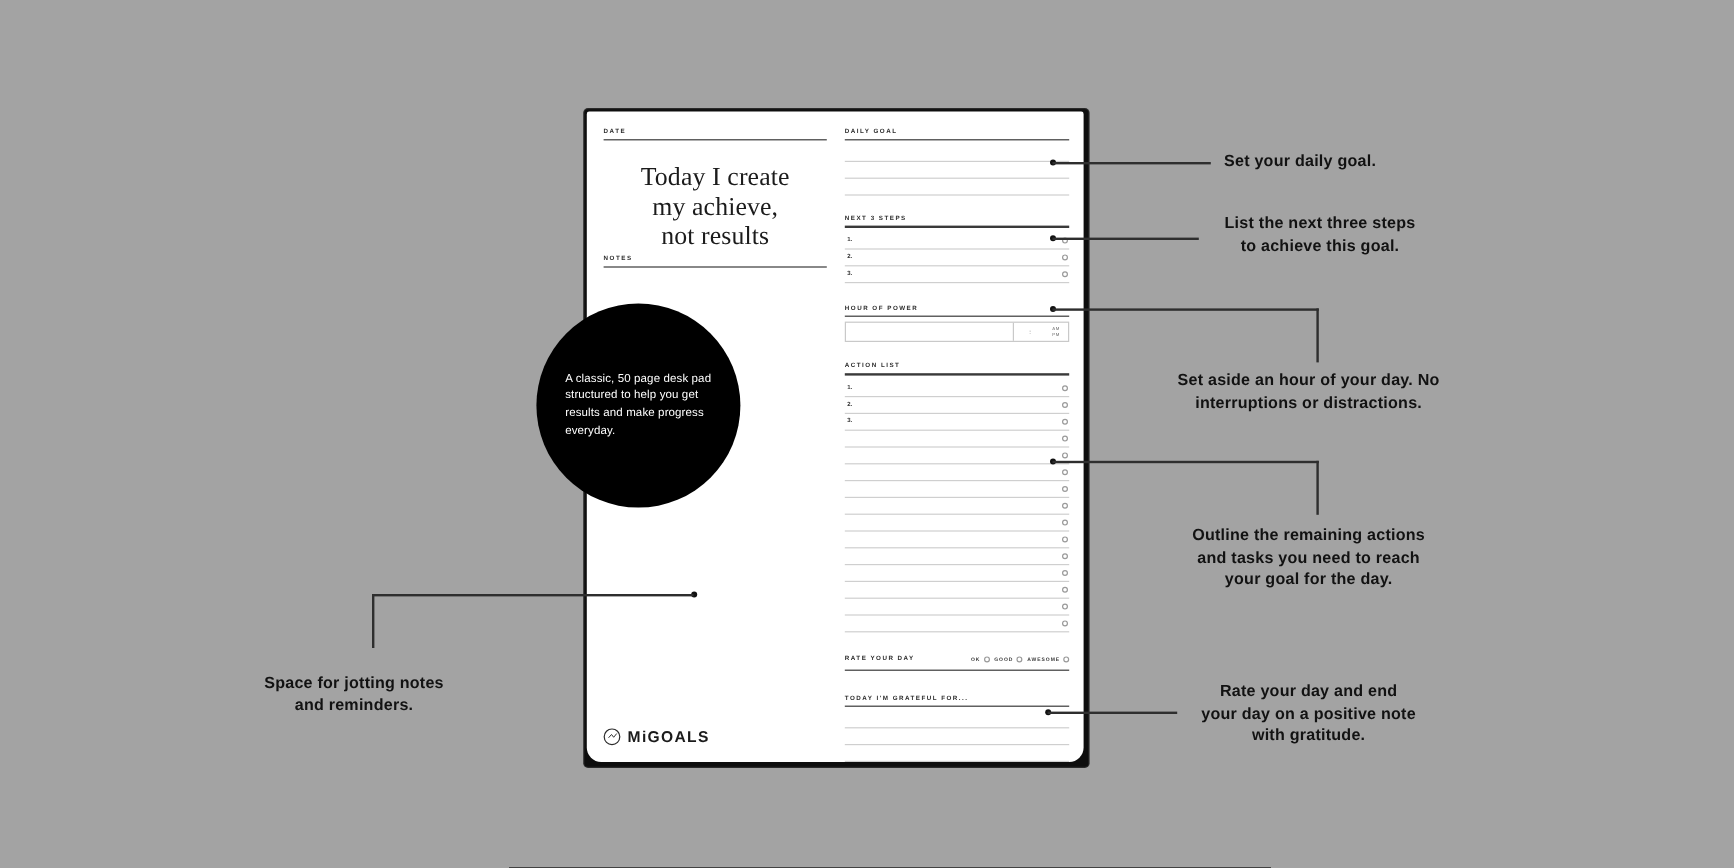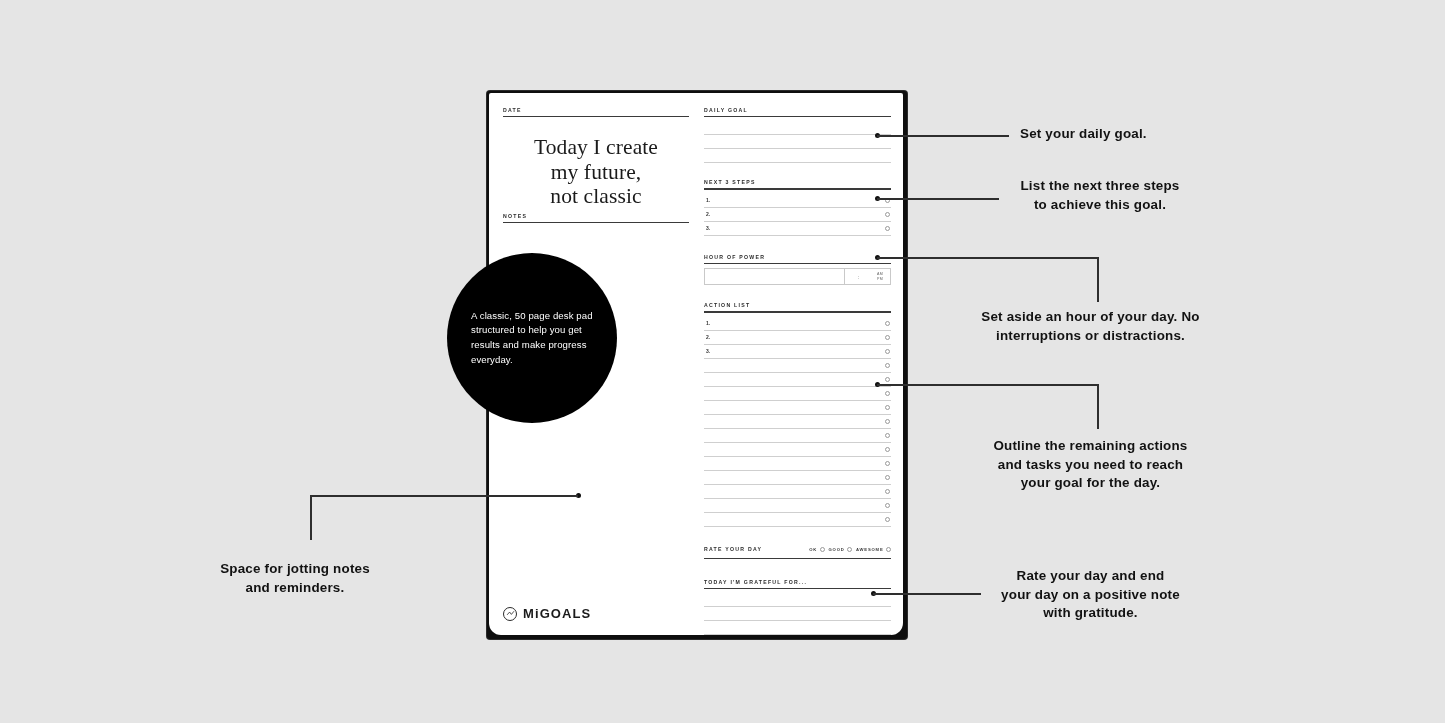--- a/index.html
+++ b/index.html
@@ -2,21 +2,21 @@
 <html><head>
 <meta charset="utf-8">
 <style>
   * { box-sizing: border-box; margin: 0; padding: 0; }
   html, body {
     width: 1445px; height: 723px;
     background: #000000;
     font-family: "Liberation Sans", sans-serif;
     overflow: hidden;
   }
-  #stage { position: relative; width: 1445px; height: 723px; background: #e5e5e5; }
+  #stage { position: relative; width: 1445px; height: 723px; background: #a3a3a3; }
 
   
   #pad-shadow {
     position: absolute; left: 487px; top: 91px;
     width: 420px; height: 548px;
     background: #0e0e0e;
     border-radius: 3px;
     box-shadow: 0 0 0 1px #2a2a2a;
   }
   #pad {
@@ -153,22 +153,22 @@
   <div id="pad-shadow"></div>
   <div id="pad">
     <div id="pad-inner">
 
       <div class="col-left">
         <div class="sec-label">DATE</div>
         <div class="rule-heavy"></div>
 
         <div id="quote">
           <span>Today I create</span>
-          <span>my future,</span>
-          <span>not classic</span>
+          <span>my achieve,</span>
+          <span>not results</span>
         </div>
       </div>
 
       <div id="notes-block">
         <div class="sec-label">NOTES</div>
         <div class="rule-heavy"></div>
       </div>
 
       <div class="col-right">
 

